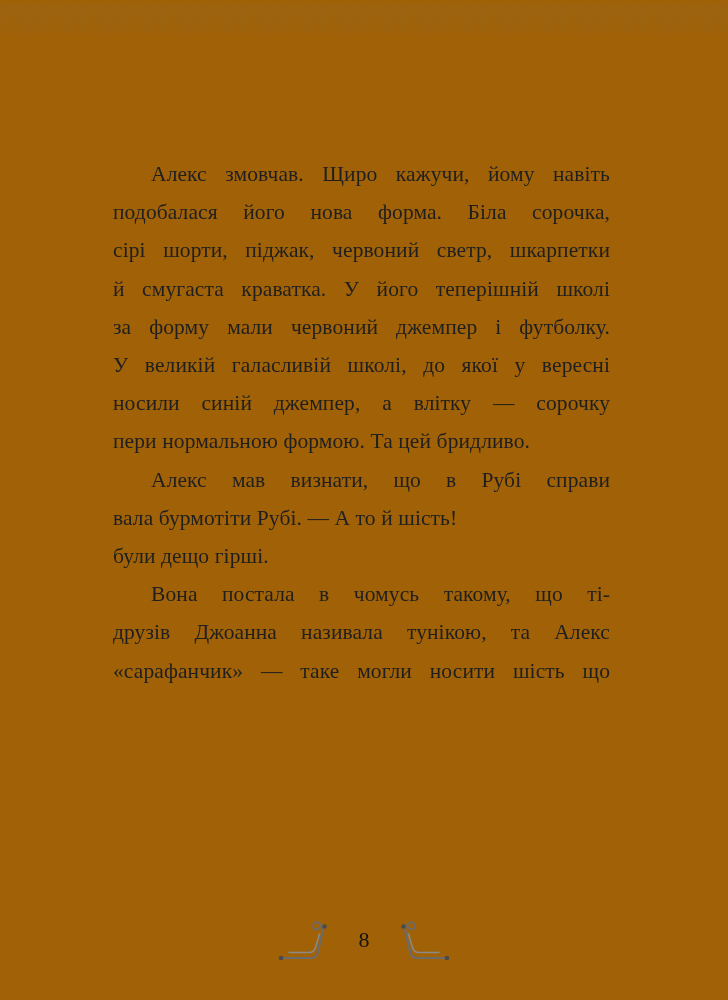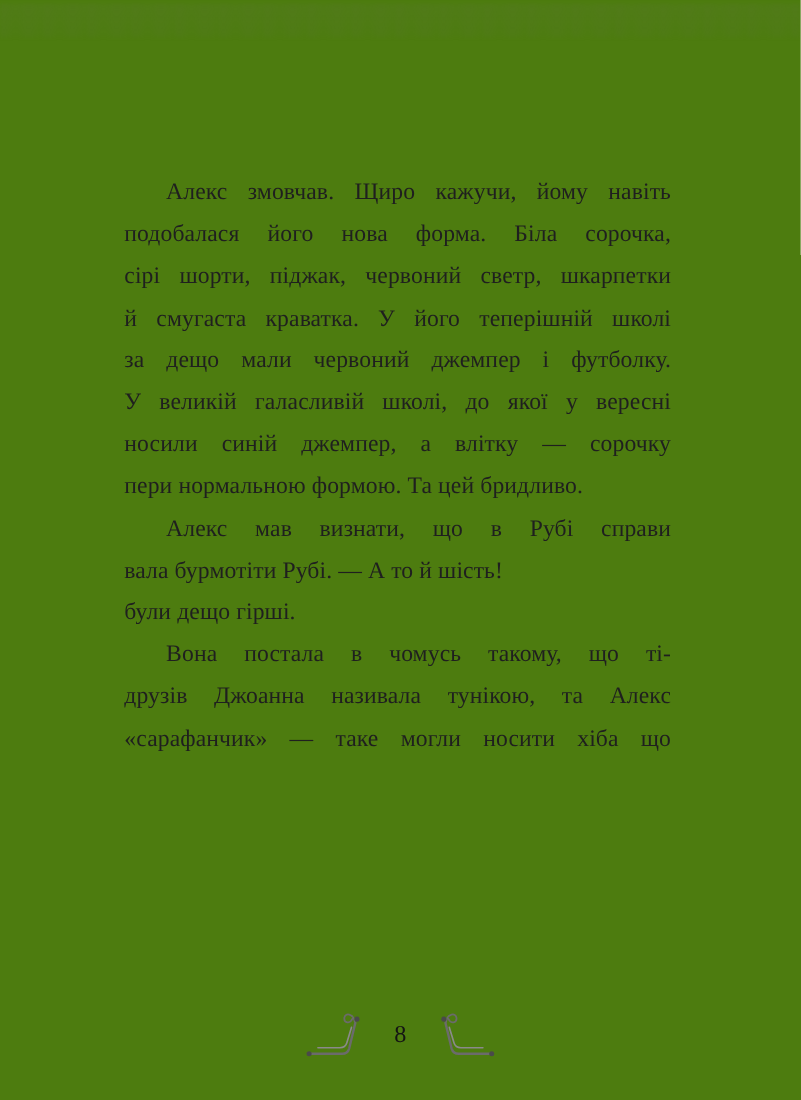--- a/index.html
+++ b/index.html
@@ -4,21 +4,21 @@
 <style>
   html, body {
     margin: 0;
     padding: 0;
     background: #ffffff;
   }
   .book-page {
     position: relative;
     width: 728px;
     height: 1000px;
-    background: #4d7c0f;
+    background: #a16207;
     overflow: hidden;
     font-family: "Liberation Serif", "DejaVu Serif", serif;
     color: #1f1f1f;
   }
   
   .scan-artifact {
     position: absolute;
     top: 4px;
     left: 0;
     width: 728px;
@@ -76,30 +76,30 @@
 
 <div class="book-page">
 
   <div class="scan-artifact"></div>
 
   <div class="text-block">
       <div class="line indent">Алекс змовчав. Щиро кажучи, йому навіть</div>
       <div class="line">подобалася його нова форма. Біла сорочка,</div>
       <div class="line">сірі шорти, піджак, червоний светр, шкарпетки</div>
       <div class="line">й смугаста краватка. У його теперішній школі</div>
-      <div class="line">за дещо мали червоний джемпер і футболку.</div>
+      <div class="line">за форму мали червоний джемпер і футболку.</div>
       <div class="line">У великій галасливій школі, до якої у вересні</div>
       <div class="line">носили синій джемпер, а влітку — сорочку</div>
       <div class="line end">пери нормальною формою. Та цей бридливо.</div>
       <div class="line indent">Алекс мав визнати, що в Рубі справи</div>
       <div class="line end">вала бурмотіти Рубі. — А то й шість!</div>
       <div class="line end">були дещо гірші.</div>
       <div class="line indent">Вона постала в чомусь такому, що ті-</div>
       <div class="line">друзів Джоанна називала тунікою, та Алекс</div>
-      <div class="line">«сарафанчик» — таке могли носити хіба що</div>
+      <div class="line">«сарафанчик» — таке могли носити шість що</div>
     </div>
 
   <div class="page-footer">
     <svg class="ornament" viewBox="0 0 58 46" xmlns="http://www.w3.org/2000/svg">
       <g fill="none" stroke="#6b6b6b" stroke-linecap="round" stroke-linejoin="round">
         <path d="M3 41 L33 41 Q38 41 39.5 36 L45 13" stroke-width="2.2"></path>
         <path d="M11 35.5 L31 35.5 Q36 35.5 37.3 31 L41.5 17" stroke-width="1.5" stroke="#8a8a8a"></path>
         <path d="M44.5 12 C43.5 4.5 35.5 3 35 8.5 C34.6 12.8 40.5 14.2 42.3 9.2" stroke-width="1.6"></path>
       </g>
       <circle cx="3" cy="41" r="2.3" fill="#4a4a4a"></circle>

